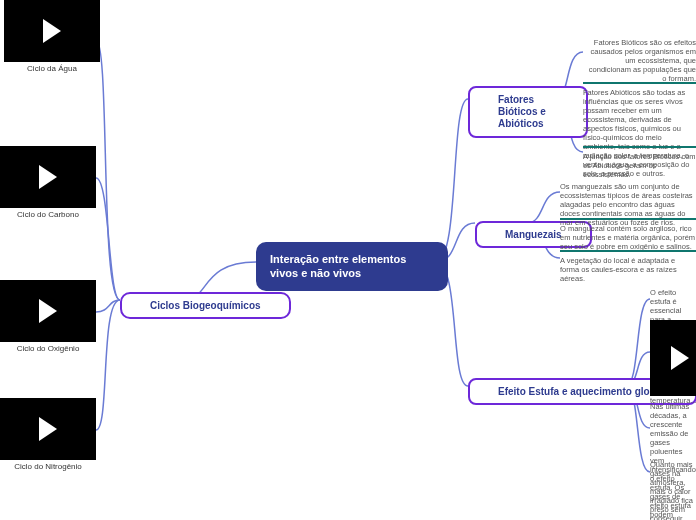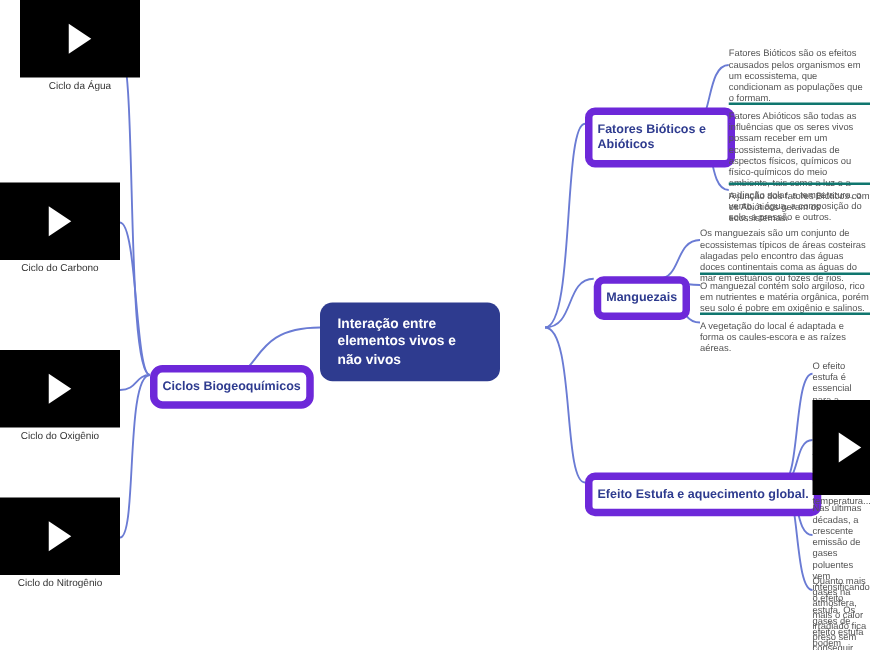--- a/index.html
+++ b/index.html
@@ -20,28 +20,28 @@
     position: absolute;
   }
   .central-node {
     background: #2e3b8f;
     color: #fff;
     border-radius: 10px;
     padding: 10px 14px;
     font-size: 11px;
     font-weight: bold;
     line-height: 1.3;
-    width: 144px;
+    width: 192px;
   }
   .branch-node {
     background: #fff;
-    border: 6px solid #6d28d9;
+    border: 2px solid #6d28d9;
     border-radius: 8px;
     color: #2e3b8f;
-    padding: 6px 4px;
+    padding: 6px 28px;
     font-size: 10px;
     font-weight: bold;
     white-space: nowrap;
   }
   .branch-node.multiline {
     white-space: normal;
     width: 120px;
     line-height: 1.2;
   }
   .video-thumb {
@@ -128,21 +128,21 @@
 </div>
 
 <div class="node branch-node" style="left:475px; top:221px;">
   <span>Manguezais</span>
 </div>
 
 <div class="node branch-node" style="left:468px; top:378px;">
   <span>Efeito Estufa e aquecimento global.</span>
 </div>
 
-<div class="node" style="left:16px; top:0px;">
+<div class="node" style="left:4px; top:0px;">
   <div class="video-thumb">
     <div class="play-icon"></div>
   </div>
   <div class="caption">Ciclo da Água</div>
 </div>
 
 <div class="node" style="left:0px; top:146px;">
   <div class="video-thumb">
     <div class="play-icon"></div>
   </div>
@@ -156,21 +156,21 @@
   <div class="caption">Ciclo do Oxigênio</div>
 </div>
 
 <div class="node" style="left:0px; top:398px;">
   <div class="video-thumb">
     <div class="play-icon"></div>
   </div>
   <div class="caption">Ciclo do Nitrogênio</div>
 </div>
 
-<div class="text-block" style="left:583px; top:38px; width:113px;">Fatores Bióticos são os efeitos causados pelos organismos em um ecossistema, que condicionam as populações que o formam.</div>
+<div class="text-block" style="left:583px; top:38px; width:113px;text-align:right;">Fatores Bióticos são os efeitos causados pelos organismos em um ecossistema, que condicionam as populações que o formam.</div>
 <div class="text-block border-top" style="left:583px; top:82px; width:113px;">Fatores Abióticos são todas as influências que os seres vivos possam receber em um ecossistema, derivadas de aspectos físicos, químicos ou físico-químicos do meio ambiente, tais como a luz e a radiação solar, a temperatura, o vento, a água, a composição do solo, a pressão e outros.</div>
 <div class="text-block" style="left:560px; top:182px; width:136px;">Os manguezais são um conjunto de ecossistemas típicos de áreas costeiras alagadas pelo encontro das águas doces continentais coma as águas do mar em estuários ou fozes de rios.</div>
 
 <div class="text-block border-top" style="left:583px; top:146px; width:113px;">A junção dos fatores Bióticos com os Abióticos geram os ecossistemas.</div>
 <div class="text-block border-top" style="left:560px; top:218px; width:136px;">O manguezal contém solo argiloso, rico em nutrientes e matéria orgânica, porém seu solo é pobre em oxigênio e salinos.</div>
 <div class="text-block border-top" style="left:560px; top:250px; width:136px;">A vegetação do local  é adaptada e forma os caules-escora e as raízes aéreas.</div>
 
 <div class="text-block" style="left:650px; top:288px; width:46px;">O efeito estufa é essencial para a manutenção da vida, pois mantém a atmosfera terrestre aquecida, garantindo uma temperatura...</div>
 
 <div class="node" style="left:650px; top:320px;">

